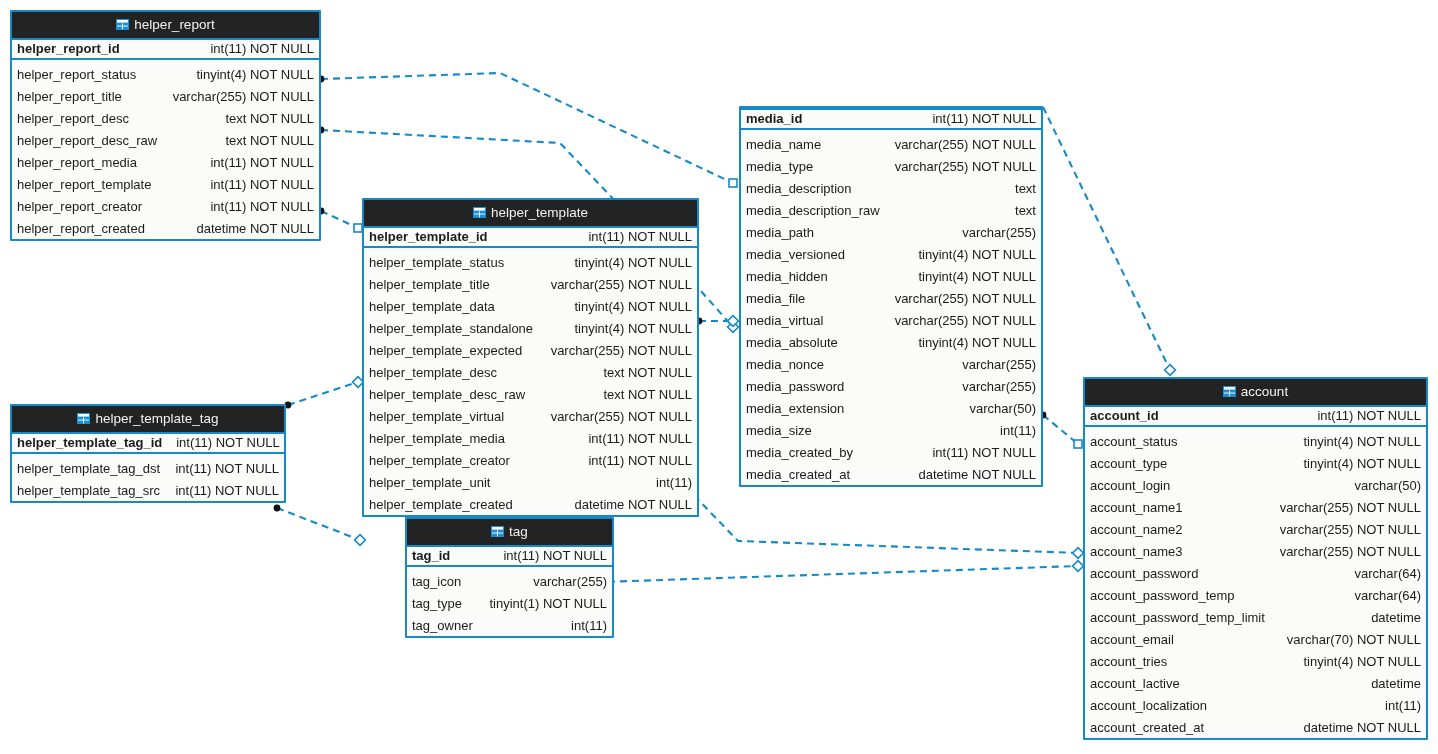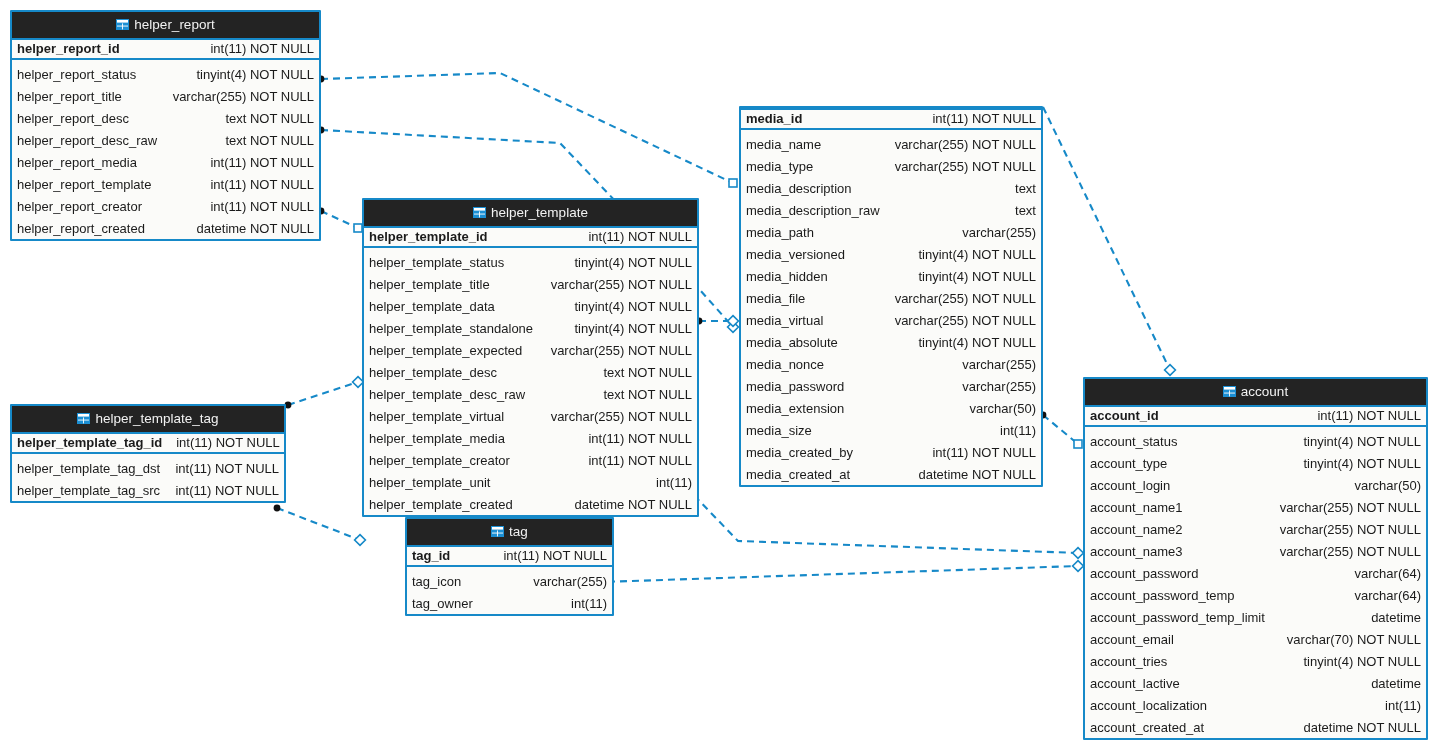--- a/index.html
+++ b/index.html
@@ -436,20 +436,24 @@
         <div class="entity-pk">
           <span class="col-name">tag_id</span>
           <span class="col-type">int(11) NOT NULL</span>
         </div>
         <div class="entity-body">
           <div class="entity-row">
             <span class="col-name">tag_icon</span>
             <span class="col-type">varchar(255)</span>
           </div>
           <div class="entity-row">
+            <span class="col-name">tag_type</span>
+            <span class="col-type">tinyint(1) NOT NULL</span>
+          </div>
+          <div class="entity-row">
             <span class="col-name">tag_owner</span>
             <span class="col-type">int(11)</span>
           </div>
         </div>
       </div>
     </div>
 
 </div>
 
 </body></html>

